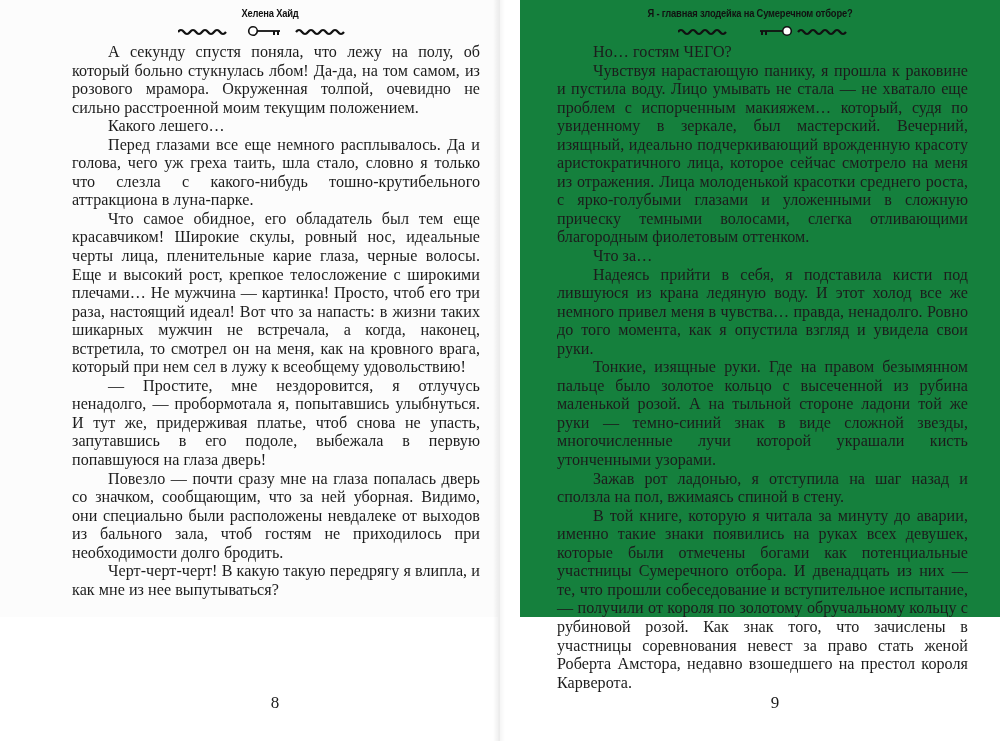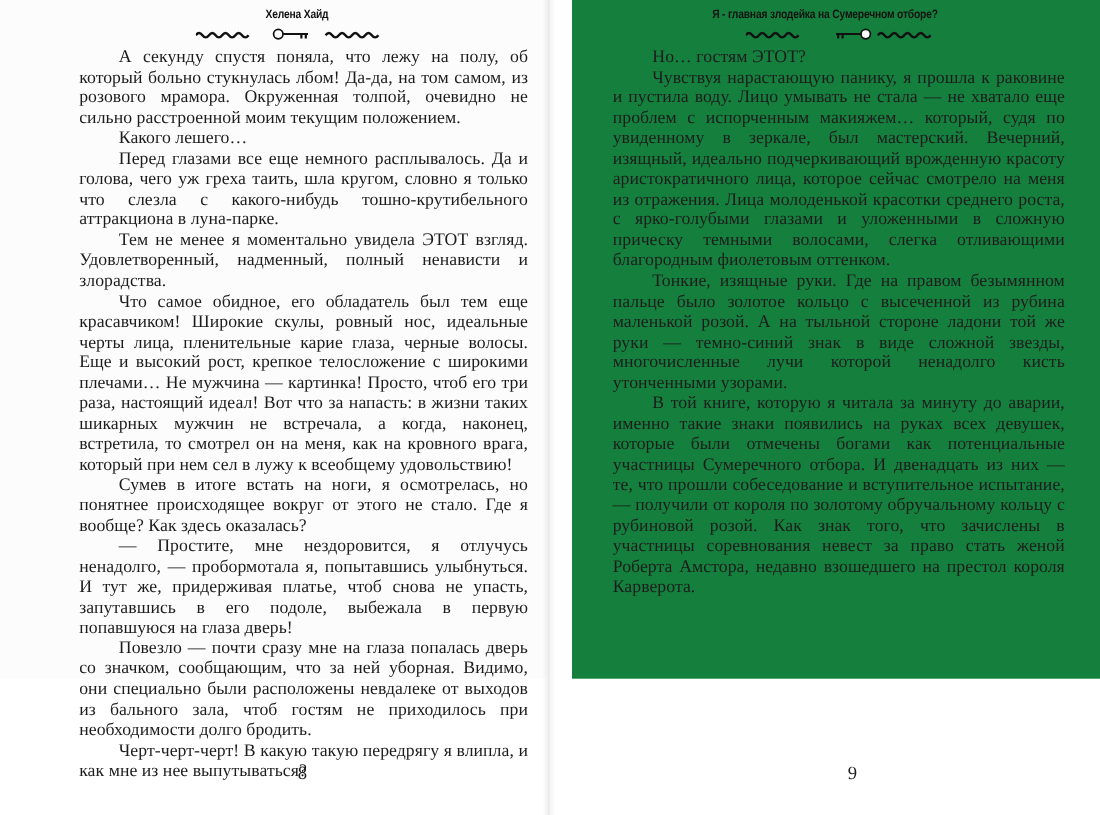--- a/index.html
+++ b/index.html
@@ -53,46 +53,47 @@
       <circle cx="75" cy="7" r="4.3" fill="#fff" stroke="#111" stroke-width="1.6"></circle>
       <line x1="79.5" y1="7" x2="102" y2="7" stroke="#111" stroke-width="1.8"></line>
       <rect x="95" y="7" width="2" height="4" fill="#111"></rect>
       <rect x="99" y="7" width="2" height="4" fill="#111"></rect>
       <path d="M118 8 q3 -4 6 0 q3 4 6 0 q3 -4 6 0 q3 4 6 0 q3 -4 6 0 q3 4 6 0 q3 -4 6 0 q3 4 6 0" fill="none" stroke="#111" stroke-width="2.2"></path>
     </svg>
   </div>
   <div class="text">
     <p>А секунду спустя поняла, что лежу на полу, об который больно стукнулась лбом! Да-да, на том самом, из розового мрамора. Окруженная толпой, очевидно не сильно расстроенной моим текущим положением.</p>
     <p>Какого лешего…</p>
-    <p>Перед глазами все еще немного расплывалось. Да и голова, чего уж греха таить, шла кругом, словно я только что слезла с какого-нибудь тошно-крутибельного аттракциона в луна-парке.</p>
-    <p>Тем не менее я моментально увидела ЭТОТ взгляд. Удовлетворенный, надменный, полный ненависти и злорадства.</p>
+    <p>Перед глазами все еще немного расплывалось. Да и голова, чего уж греха таить, шла стало, словно я только что слезла с какого-нибудь тошно-крутибельного аттракциона в луна-парке.</p>
     <p>Что самое обидное, его обладатель был тем еще красавчиком! Широкие скулы, ровный нос, идеальные черты лица, пленительные карие глаза, черные волосы. Еще и высокий рост, крепкое телосложение с широкими плечами… Не мужчина — картинка! Просто, чтоб его три раза, настоящий идеал! Вот что за напасть: в жизни таких шикарных мужчин не встречала, а когда, наконец, встретила, то смотрел он на меня, как на кровного врага, который при нем сел в лужу к всеобщему удовольствию!</p>
-    <p>Сумев в итоге встать на ноги, я осмотрелась, но понятнее происходящее вокруг от этого не стало. Где я вообще? Как здесь оказалась?</p>
     <p>— Простите, мне нездоровится, я отлучусь ненадолго, — пробормотала я, попытавшись улыбнуться. И тут же, придерживая платье, чтоб снова не упасть, запутавшись в его подоле, выбежала в первую попавшуюся на глаза дверь!</p>
     <p>Повезло — почти сразу мне на глаза попалась дверь со значком, сообщающим, что за ней уборная. Видимо, они специально были расположены невдалеке от выходов из бального зала, чтоб гостям не приходилось при необходимости долго бродить.</p>
     <p>Черт-черт-черт! В какую такую передрягу я влипла, и как мне из нее выпутываться?</p>
   </div>
   <div class="folio">8</div>
 </div>
 
 <div class="page right">
   <div class="running-head" style="left:20px;width:420px;">Я - главная злодейка на Сумеречном отборе?</div>
   <div class="ornament" style="left:158px;">
     <svg width="184" height="14" viewBox="0 0 184 14">
       <path d="M0 8 q3 -4 6 0 q3 4 6 0 q3 -4 6 0 q3 4 6 0 q3 -4 6 0 q3 4 6 0 q3 -4 6 0 q3 4 6 0" fill="none" stroke="#111" stroke-width="2.2"></path>
       <line x1="82" y1="7" x2="104.5" y2="7" stroke="#111" stroke-width="1.8"></line>
       <rect x="83" y="7" width="2" height="4" fill="#111"></rect>
       <rect x="87" y="7" width="2" height="4" fill="#111"></rect>
       <circle cx="109" cy="7" r="4.3" fill="#fff" stroke="#111" stroke-width="1.6"></circle>
       <path d="M120 8 q3 -4 6 0 q3 4 6 0 q3 -4 6 0 q3 4 6 0 q3 -4 6 0 q3 4 6 0 q3 -4 6 0 q3 4 6 0" fill="none" stroke="#111" stroke-width="2.2"></path>
     </svg>
   </div>
   <div class="text">
-    <p>Но… гостям ЭТОТ?</p>
+    <p>Но… гостям ЧЕГО?</p>
     <p>Чувствуя нарастающую панику, я прошла к раковине и пустила воду. Лицо умывать не стала — не хватало еще проблем с испорченным макияжем… который, судя по увиденному в зеркале, был мастерский. Вечерний, изящный, идеально подчеркивающий врожденную красоту аристократичного лица, которое сейчас смотрело на меня из отражения. Лица молоденькой красотки среднего роста, с ярко-голубыми глазами и уложенными в сложную прическу темными волосами, слегка отливающими благородным фиолетовым оттенком.</p>
-    <p>Тонкие, изящные руки. Где на правом безымянном пальце было золотое кольцо с высеченной из рубина маленькой розой. А на тыльной стороне ладони той же руки — темно-синий знак в виде сложной звезды, многочисленные лучи которой ненадолго кисть утонченными узорами.</p>
+    <p>Что за…</p>
+    <p>Надеясь прийти в себя, я подставила кисти под лившуюся из крана ледяную воду. И этот холод все же немного привел меня в чувства… правда, ненадолго. Ровно до того момента, как я опустила взгляд и увидела свои руки.</p>
+    <p>Тонкие, изящные руки. Где на правом безымянном пальце было золотое кольцо с высеченной из рубина маленькой розой. А на тыльной стороне ладони той же руки — темно-синий знак в виде сложной звезды, многочисленные лучи которой украшали кисть утонченными узорами.</p>
+    <p>Зажав рот ладонью, я отступила на шаг назад и сползла на пол, вжимаясь спиной в стену.</p>
     <p>В той книге, которую я читала за минуту до аварии, именно такие знаки появились на руках всех девушек, которые были отмечены богами как потенциальные участницы Сумеречного отбора. И двенадцать из них — те, что прошли собеседование и вступительное испытание, — получили от короля по золотому обручальному кольцу с рубиновой розой. Как знак того, что зачислены в участницы соревнования невест за право стать женой Роберта Амстора, недавно взошедшего на престол короля Карверота.</p>
   </div>
   <div class="folio">9</div>
   <div class="right-edge"></div>
 </div>
 
 <div class="gutter"></div>
 
 </body></html>

